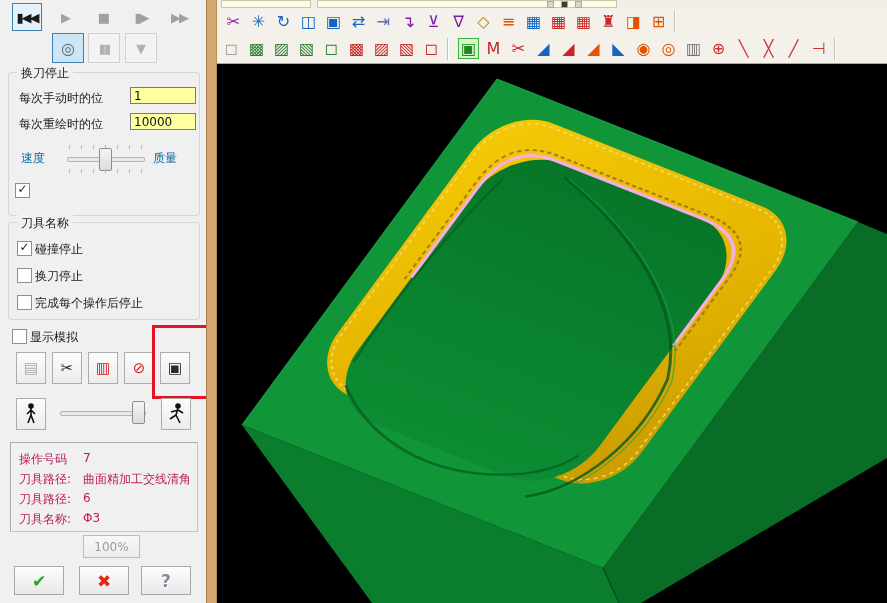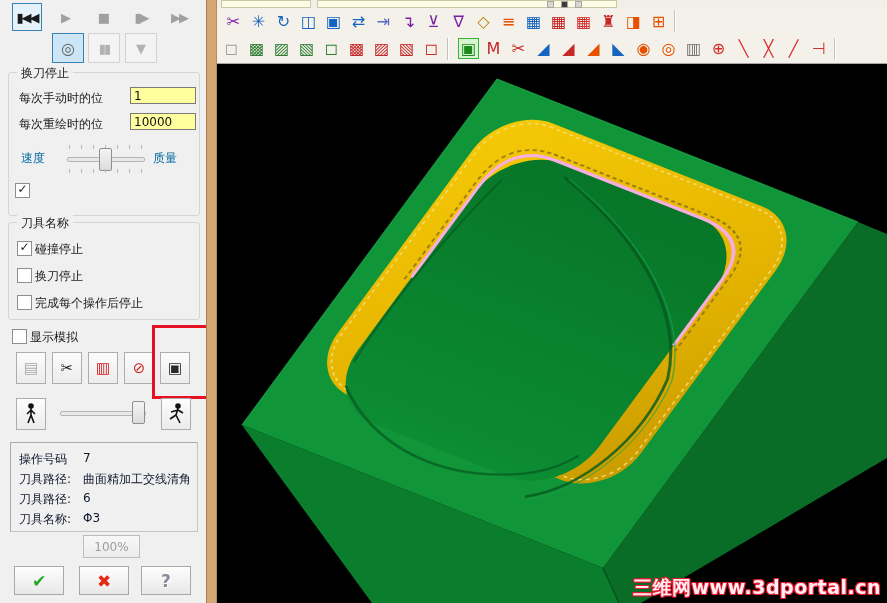--- a/index.html
+++ b/index.html
@@ -26,21 +26,21 @@
   .thumb{position:absolute;width:11px;height:21px;background:linear-gradient(#f4f4f4,#dcdcdc);
          border:1px solid #8e8e8e;border-radius:2px;}
   .ticks{position:absolute;height:4px;background:repeating-linear-gradient(90deg,#b9b9b9 0 1px,transparent 1px 12px);}
 
   .simbtn{position:absolute;width:28px;height:30px;background:linear-gradient(#fcfcfc,#ececec);
           border:1px solid #adadad;display:flex;align-items:center;justify-content:center;font-size:15px;}
   #red-annotation{position:absolute;left:152px;top:325px;width:55px;height:68px;border:3px solid #e81123;}
 
   #info-box{position:absolute;left:10px;top:442px;width:186px;height:88px;background:#f0f0f0;
             border:1px solid #c4c4c4;border-top-color:#ababab;border-left-color:#ababab;}
-  .info-row{position:absolute;font-size:12px;color:#0f172a;white-space:nowrap;}
+  .info-row{position:absolute;font-size:12px;color:#be185d;white-space:nowrap;}
   .info-val{position:absolute;left:64px;top:0;}
 
   #progress-btn{position:absolute;left:83px;top:535px;width:55px;height:21px;border:1px solid #bdbdbd;
             background:linear-gradient(#f8f8f8,#ececec);color:#9c9c9c;font-size:12px;
             display:flex;align-items:center;justify-content:center;}
   .exitbtn{position:absolute;top:566px;width:48px;height:27px;border:1px solid #a8a8a8;
            background:linear-gradient(#fdfdfd,#e8e8e8);display:flex;align-items:center;justify-content:center;
            font-size:17px;font-weight:bold;}
 
   
@@ -234,14 +234,13 @@
       <rect x="7" y="6" width="82" height="77" rx="12" ry="12" fill="none" stroke="#f5dd7a" stroke-width="0.45" stroke-dasharray="0.9 0.9" opacity="0.8"></rect>
       <rect x="13" y="13" width="67" height="75" rx="15" ry="15" fill="url(#gD)"></rect>
       <path d="M11.8,53 L11.8,25 Q11.8,11.8 25,11.8 L67,11.8 Q81.2,11.8 81.2,24 L81.2,45" fill="none" stroke="#93751c" stroke-width="0.5" stroke-dasharray="1 0.8" opacity="0.9"></path>
       <path d="M13,52 L13,26 Q13,13 26,13 L66,13 Q80,13 80,25 L80,44" fill="none" stroke="#f6aedd" stroke-width="0.85"></path>
       <path d="M30,16 C52,22 76,34 84,52 C88,68 83,84 72,91" fill="none" stroke="#05591f" stroke-width="0.7" opacity="0.8"></path>
       <path d="M31.2,16 C53.2,22 77.2,34 85.2,52 C89.2,68 84.2,84 73.2,91" fill="none" stroke="#18a047" stroke-width="0.35" opacity="0.6"></path>
       <path d="M17,22 C14,38 12.5,58 14,76" fill="none" stroke="#06601f" stroke-width="0.55" opacity="0.8"></path>
       <path d="M16,82 C28,91 44,94 58,90 C68,87 74,83 77,77" fill="none" stroke="#05591f" stroke-width="0.6" opacity="0.7"></path>
     </g>
   </svg>
-  <div id="watermark">三维网www.3dportal.cn</div>
 </div>
 
 </body></html>

